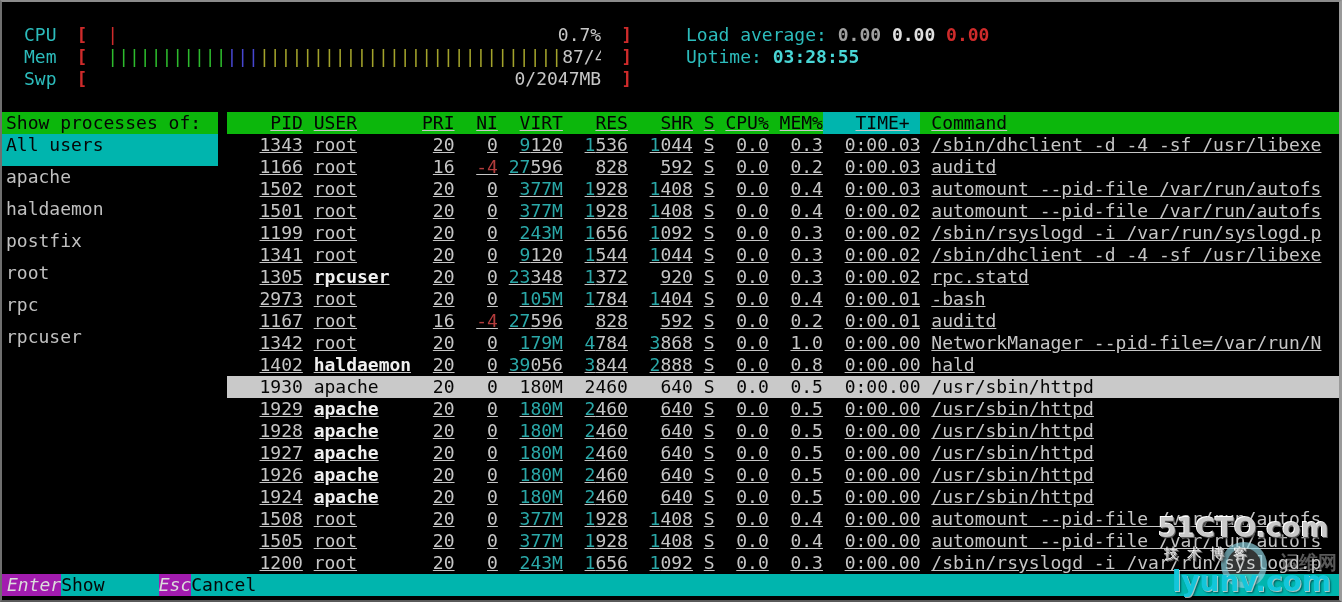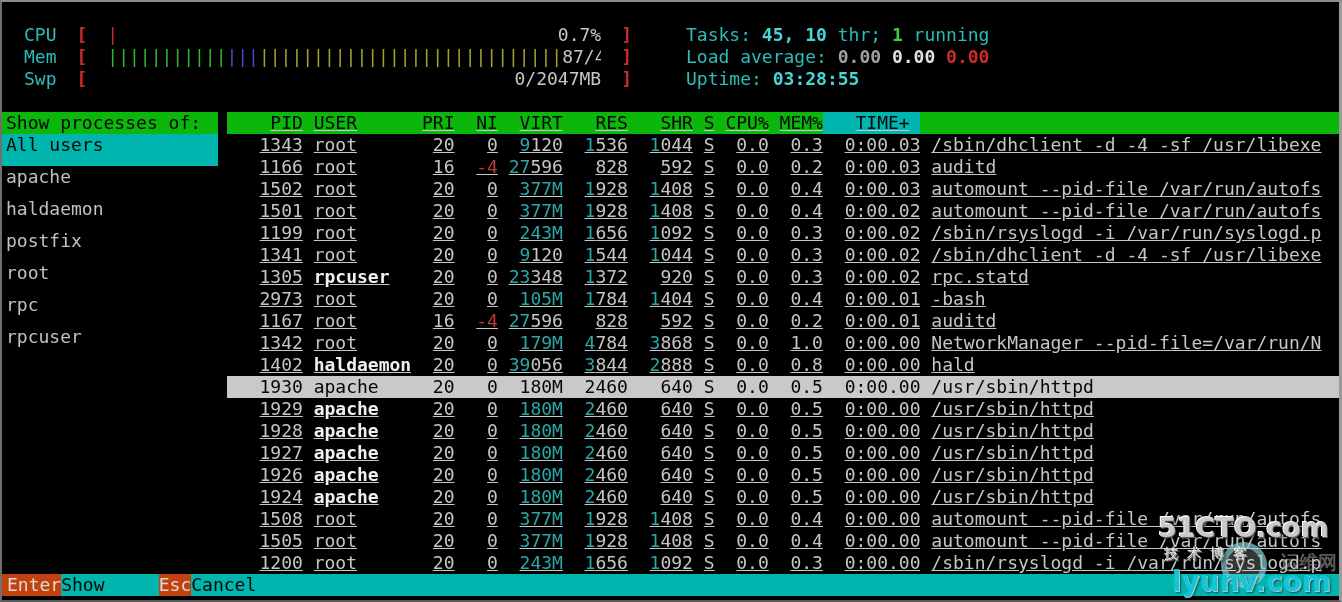--- a/index.html
+++ b/index.html
@@ -69,21 +69,21 @@
   .row i{font-style:normal;}
   .row .hi{color:var(--valcyan);}
   .row .user.bold{color:var(--bwhite);font-weight:bold;}
   .row .ni.red{color:var(--nired);}
   .row.selected{background:var(--selbg);}
   .row.selected .c, .row.selected .hi, .row.selected .user.bold{color:var(--black) !important;font-weight:normal;}
   
   .fnbar{position:absolute;left:0;right:0;top:572px;height:22px;display:flex;line-height:22px;background:#000;white-space:pre;}
   .fitem{display:flex;flex:none;}
   .fitem.last{flex:1;}
-  .fkey{color:#dcdcdc;background:#c2410c;flex:none;}
+  .fkey{color:#dcdcdc;background:#a21caf;flex:none;font-style:italic;}
   .fkey.first{padding-left:5px;}
   .flabel{background:var(--cyanbg);color:var(--black);flex:none;}
   .flabel.pad{width:9ch;}
   .flabel.fill{flex:1;}
   
   .watermark{position:absolute;right:2px;bottom:2px;width:176px;height:86px;pointer-events:none;
     font-family:"DejaVu Sans","Liberation Sans",sans-serif;}
   .wm1{position:absolute;top:0;right:8px;font-size:27px;font-weight:bold;color:#c9c9c9;
     text-shadow:-1px -1px 0 #ffffff,1px 1px 0 #5e5e5e,2px 2px 3px rgba(0,0,0,.75);}
   .wm-circle{position:absolute;left:60px;top:30px;width:46px;height:46px;border-radius:50%;
@@ -105,21 +105,20 @@
     </div>
     <div class="meter">
       <span class="mlabel">Mem</span><span class="bracket">[</span><span class="bar"><span class="tick green">|</span><span class="tick green">|</span><span class="tick green">|</span><span class="tick green">|</span><span class="tick green">|</span><span class="tick green">|</span><span class="tick green">|</span><span class="tick green">|</span><span class="tick green">|</span><span class="tick green">|</span><span class="tick green">|</span><span class="tick blue">|</span><span class="tick blue">|</span><span class="tick blue">|</span><span class="tick yellow">|</span><span class="tick yellow">|</span><span class="tick yellow">|</span><span class="tick yellow">|</span><span class="tick yellow">|</span><span class="tick yellow">|</span><span class="tick yellow">|</span><span class="tick yellow">|</span><span class="tick yellow">|</span><span class="tick yellow">|</span><span class="tick yellow">|</span><span class="tick yellow">|</span><span class="tick yellow">|</span><span class="tick yellow">|</span><span class="tick yellow">|</span><span class="tick yellow">|</span><span class="tick yellow">|</span><span class="tick yellow">|</span><span class="tick yellow">|</span><span class="tick yellow">|</span><span class="tick yellow">|</span><span class="tick yellow">|</span><span class="tick yellow">|</span><span class="tick yellow">|</span><span class="tick yellow">|</span><span class="tick yellow">|</span><span class="tick yellow">|</span><span class="tick yellow">|</span><span class="val">87/474MB</span></span><span class="bracket">]</span>
     </div>
     <div class="meter">
       <span class="mlabel">Swp</span><span class="bracket">[</span><span class="bar"><span class="val">0/2047MB</span></span><span class="bracket">]</span>
     </div>
   </div>
 
   <div class="status">
-    <div class="sline"><span>Tasks: </span><span class="bc">45, 10</span><span> thr; </span><span class="gn">1</span><span> running</span></div>
     <div class="sline"><span>Load average: </span><span class="ld1">0.00 </span><span class="ld2">0.00 </span><span class="ldr">0.00</span></div>
     <div class="sline"><span>Uptime: </span><span class="bc">03:28:55</span></div>
   </div>
 
   <div class="panel">
     <div class="panel-title">Show processes of:</div>
     <div>
         <div class="user-item selected"><span>All users</span></div>
         <div class="user-item"><span>apache</span></div>
         <div class="user-item"><span>haldaemon</span></div>
@@ -136,20 +135,21 @@
       <span class="c user">USER</span>
       <span class="c pri">PRI</span>
       <span class="c ni">NI</span>
       <span class="c virt">VIRT</span>
       <span class="c res">RES</span>
       <span class="c shr">SHR</span>
       <span class="c s">S</span>
       <span class="c cpu">CPU%</span>
       <span class="c mem">MEM%</span>
       <span class="c time">TIME+</span>
+      <span class="c cmd">Command</span>
     </div>
     <div>
         <div class="row">
     <span class="c pid">1343</span>
     <span class="c user">root</span>
     <span class="c pri">20</span>
     <span class="c ni">0</span>
     <span class="c virt"><i class="hi">9</i><i class="lo">120</i></span>
     <span class="c res"><i class="hi">1</i><i class="lo">536</i></span>
     <span class="c shr"><i class="hi">1</i><i class="lo">044</i></span>

